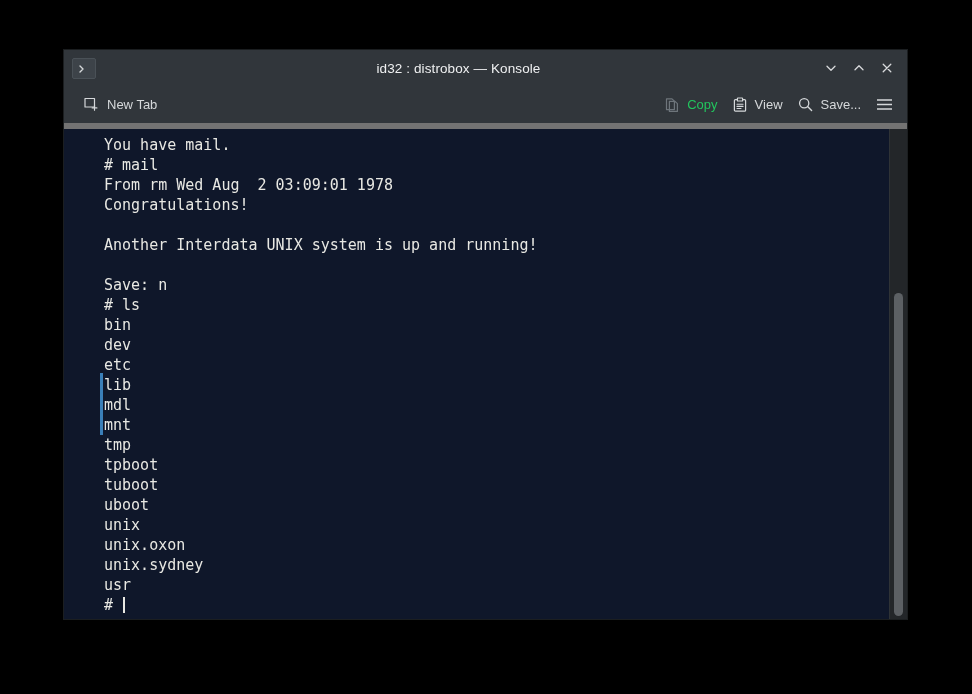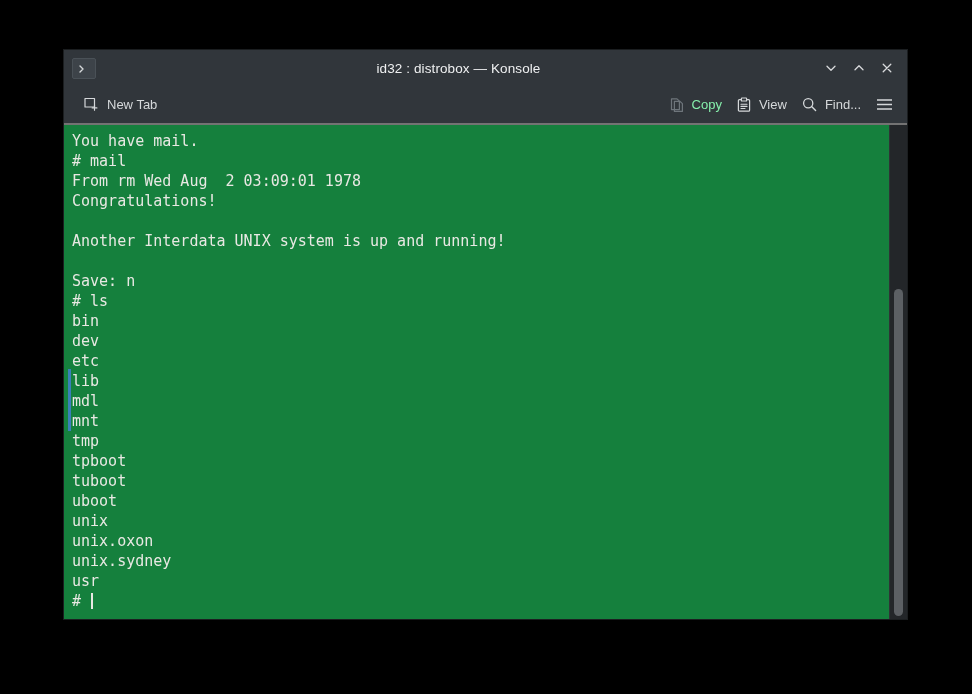--- a/index.html
+++ b/index.html
@@ -85,46 +85,47 @@
   #btn-close{ right: 6px; }
 
   
   #toolbar {
     height: 37px;
     flex: 0 0 37px;
     background: #31363b;
     display: flex;
     align-items: center;
     padding: 0 6px 0 12px;
-    border-bottom: 2px solid #737373;
+    border-bottom: 6px solid #737373;
   }
   .tb-item {
     display: flex;
     align-items: center;
     gap: 7px;
     padding: 4px 7px;
     border-radius: 3px;
     color: #d5d8da;
     font-size: 13px;
     white-space: nowrap;
     cursor: default;
     user-select: none;
   }
-  .tb-item.disabled { color: #86efac; }
+  .tb-item.disabled { color: #22c55e; }
   .tb-item svg { display: block; flex: none; }
   .tb-spacer { flex: 1; }
   .tb-caret { margin-left: 2px; }
 
   
   #terminal-wrap {
     flex: 1;
     position: relative;
-    background: #15803d;
-    overflow: hidden;
-    display: flex;
+    background: #0f172a;
+    overflow: hidden;
+    display: flex;
+    padding-left: 32px;
   }
   #terminal {
     flex: 1;
     position: relative;
     padding: 6px 0 0 0;
     overflow: hidden;
   }
   #term-lines {
     font-family: "DejaVu Sans Mono", "Liberation Mono", monospace;
     font-size: 15px;
@@ -251,21 +252,21 @@
         <span>View</span>
       </div>
 
       <div class="tb-item">
         <span>
           <svg width="17" height="17" viewBox="0 0 17 17">
             <circle cx="7.2" cy="7.2" r="4.6" fill="none" stroke="#d5d8da" stroke-width="1.3"></circle>
             <path d="M10.6 10.6 L14.6 14.6" stroke="#d5d8da" stroke-width="1.4" stroke-linecap="round"></path>
           </svg>
         </span>
-        <span>Find...</span>
+        <span>Save...</span>
       </div>
 
       <div class="tb-item">
         <span>
           <svg width="19" height="17" viewBox="0 0 19 17">
             <path d="M2 4 H17 M2 8.5 H17 M2 13 H17" stroke="#d5d8da" stroke-width="1.7" stroke-linecap="butt"></path>
           </svg>
         </span>
       </div>
     </div>

